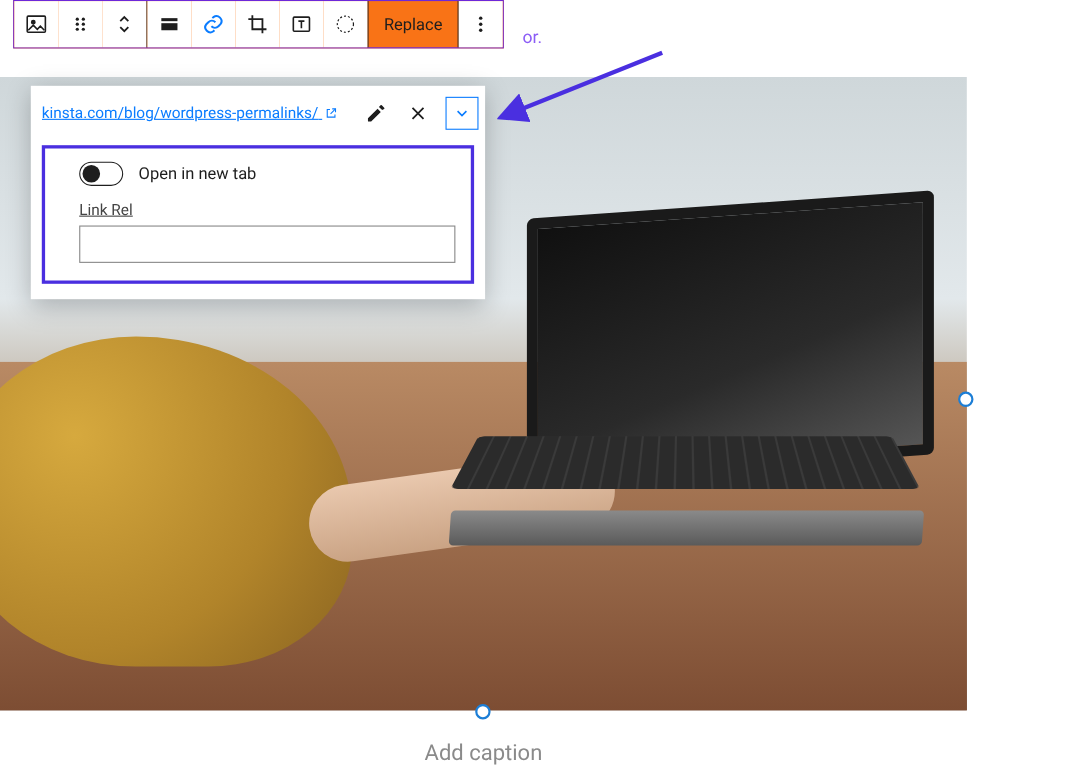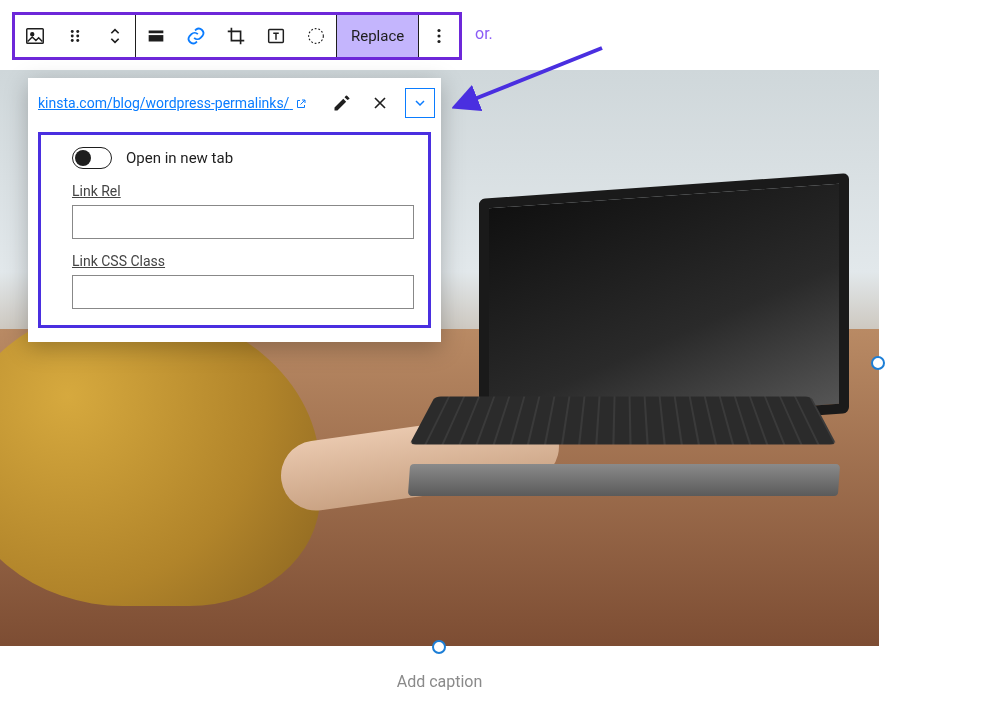--- a/index.html
+++ b/index.html
@@ -10,25 +10,25 @@
     background: #fff;
     width: 983px;
     height: 712px;
     position: relative;
     overflow: hidden;
   }
 
   
   .block-toolbar {
     position: absolute;
-    top: 12px;
+    top: 0;
     left: 12px;
     display: flex;
-    background: #c4b5fd;
-    border: 3px solid #6d28d9;
+    background: #f97316;
+    border: 1px solid #6d28d9;
     z-index: 40;
   }
   .tb-group { display: flex; border-right: 1px solid #1e1e1e; }
   .tb-group:last-child { border-right: none; }
   .tb-btn {
     width: 40px; height: 42px;
     display: flex; align-items: center; justify-content: center;
     background: #fff;
     cursor: pointer;
   }
@@ -120,21 +120,21 @@
   }
   .handle.right  { top: 356px; left: 871px; }
   .handle.bottom { top: 640px; left: 432px; }
 
   
   .caption {
     position: absolute;
     top: 672px; left: 0; width: 879px;
     text-align: center;
     color: #8a8a8a;
-    font-size: 16px;
+    font-size: 20px;
   }
 
   
   .link-popover {
     position: absolute;
     top: 78px; left: 28px;
     width: 413px;
     background: #fff;
     box-shadow: 0 6px 22px rgba(0,0,0,0.25);
     z-index: 50;
@@ -334,24 +334,20 @@
     <div class="lp-row">
       <div class="switch">
           <div class="knob"></div>
         </div>
       <span class="lp-label">Open in new tab</span>
     </div>
     <div class="lp-field">
       <label class="lp-fieldlabel">Link Rel</label>
       <input class="lp-input" type="text" value="" style="">
     </div>
-    <div class="lp-field">
-      <label class="lp-fieldlabel">Link CSS Class</label>
-      <input class="lp-input" type="text" value="" style="">
-    </div>
   </div>
 </div>
 
 <svg class="anno-arrow" width="160" height="80" viewBox="0 0 160 80">
   <defs>
     <marker id="ah" viewBox="0 0 10 10" refX="2" refY="5" markerWidth="7" markerHeight="7" orient="auto">
       <path d="M0 0L10 5L0 10z" fill="#4a2fe0"></path>
     </marker>
   </defs>
   <path d="M150 8 L20 60" stroke="#4a2fe0" stroke-width="4" fill="none" marker-end="url(#ah)"></path>

